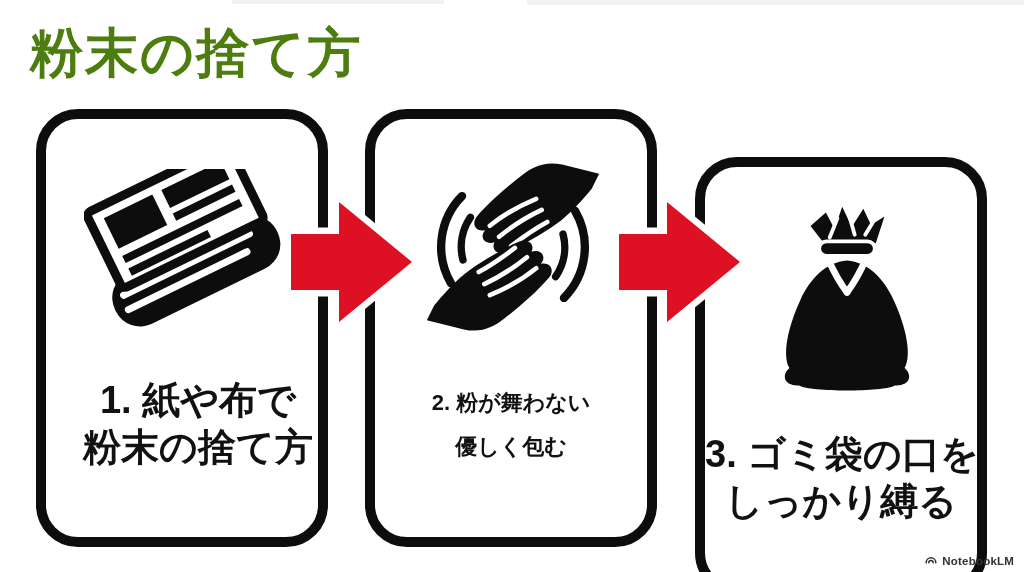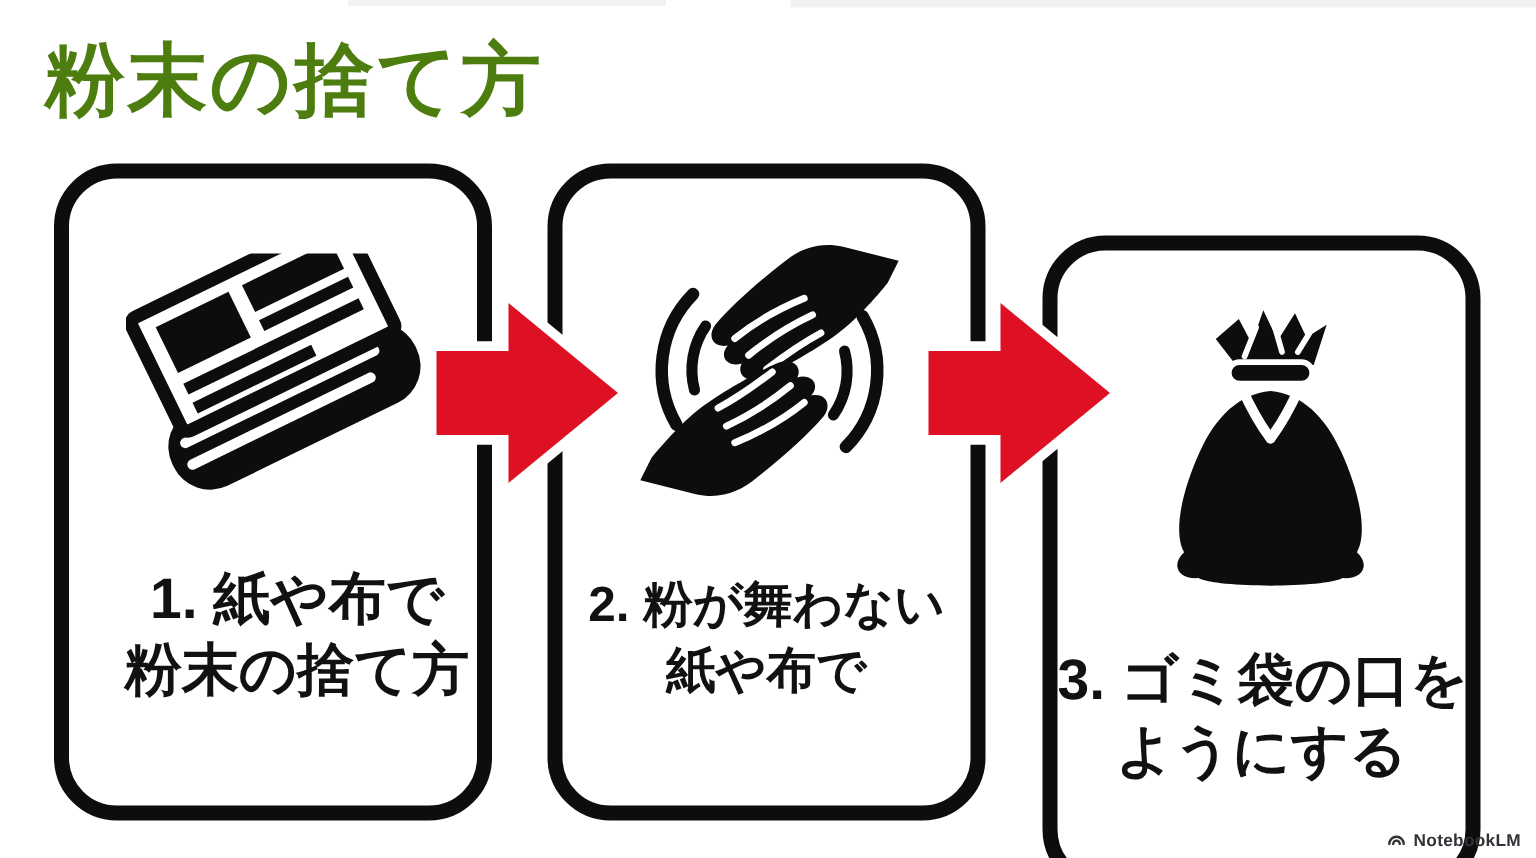--- a/index.html
+++ b/index.html
@@ -36,21 +36,21 @@
   #step-1 .icon-wrap { left: 38px;  top: 50px; }
   #step-2 .icon-wrap { left: 50px;  top: 40px; }
   #step-3 .icon-wrap { left: 64px;  top: 36px; }
 
   .caption {
     position: absolute; left: 0; right: 0; top: 258px;
     text-align: center; font-weight: 800; color: #111;
   }
   .caption .line { display: block; white-space: nowrap; }
   #step-1 .caption { font-size: 38px; line-height: 47px; margin-left: 32px; }
-  #step-2 .caption { font-size: 33px; line-height: 44px; top: 262px; }
+  #step-2 .caption { font-size: 22px; line-height: 44px; top: 262px; }
   #step-3 .caption { font-size: 38px; line-height: 47px; top: 264px; }
 
   .flow-arrow { position: absolute; top: 202px; overflow: visible; z-index: 5; }
   #arrow-1 { left: 291px; }
   #arrow-2 { left: 619px; }
 
   #watermark {
     position: absolute; right: 10px; bottom: 5px;
     display: flex; align-items: flex-end; gap: 4px;
     color: #2f3337; font-size: 11.5px; font-weight: 600;
@@ -105,21 +105,21 @@
                    C104,94 128,80 142,70 C156,60 172,42 180,32 Z" fill="#0d0d0d"></path>
           <path d="M70,72 C86,59 103,50 120,43" stroke="#fff" stroke-width="5" stroke-linecap="round" fill="none"></path>
           <path d="M80,84 C96,71 111,62 126,55" stroke="#fff" stroke-width="5" stroke-linecap="round" fill="none"></path>
           <path d="M93,94 C106,84 119,75 132,68" stroke="#fff" stroke-width="5" stroke-linecap="round" fill="none"></path>
         </g>
         <use href="#hand-half" transform="rotate(180 95 95)"></use>
       </svg>
     </span>
     <div class="caption">
       <span class="line">2. 粉が舞わない</span>
-      <span class="line">紙や布で</span>
+      <span class="line">優しく包む</span>
     </div>
   </div>
 
   <div id="step-3" class="step-box">
     <span class="icon-wrap">
       <svg width="156" height="192" viewBox="0 0 160 200" aria-hidden="true">
 
         <path d="M56,42 L42,24 L58,10 L67,27 L75,4 L85,25 L97,6 L105,23 L119,14 L110,42 Z" fill="#0d0d0d"></path>
         <path d="M62,36 L70,16" stroke="#fff" stroke-width="4" stroke-linecap="round"></path>
         <path d="M88,33 L82,12" stroke="#fff" stroke-width="4" stroke-linecap="round"></path>
@@ -131,21 +131,21 @@
                  C118,78 102,62 80,60 Z" fill="#0d0d0d"></path>
 
         <rect x="51" y="40" width="58" height="15" rx="7.5" fill="#0d0d0d" stroke="#fff" stroke-width="4"></rect>
 
         <path d="M60,58 Q70,80 80,93" stroke="#fff" stroke-width="7" stroke-linecap="round" fill="none"></path>
         <path d="M100,58 Q90,80 80,93" stroke="#fff" stroke-width="7" stroke-linecap="round" fill="none"></path>
       </svg>
     </span>
     <div class="caption">
       <span class="line">3. ゴミ袋の口を</span>
-      <span class="line">ようにする</span>
+      <span class="line">しっかり縛る</span>
     </div>
   </div>
 
   <svg id="arrow-1" class="flow-arrow" width="121" height="120" viewBox="0 0 121 120">
     <polygon points="0,32 48,32 48,0 121,60 48,120 48,88 0,88" fill="#dd1123" stroke="#ffffff" stroke-width="13" paint-order="stroke" stroke-linejoin="miter"></polygon>
   </svg>
   <svg id="arrow-2" class="flow-arrow" width="121" height="120" viewBox="0 0 121 120">
     <polygon points="0,32 48,32 48,0 121,60 48,120 48,88 0,88" fill="#dd1123" stroke="#ffffff" stroke-width="13" paint-order="stroke" stroke-linejoin="miter"></polygon>
   </svg>
 

